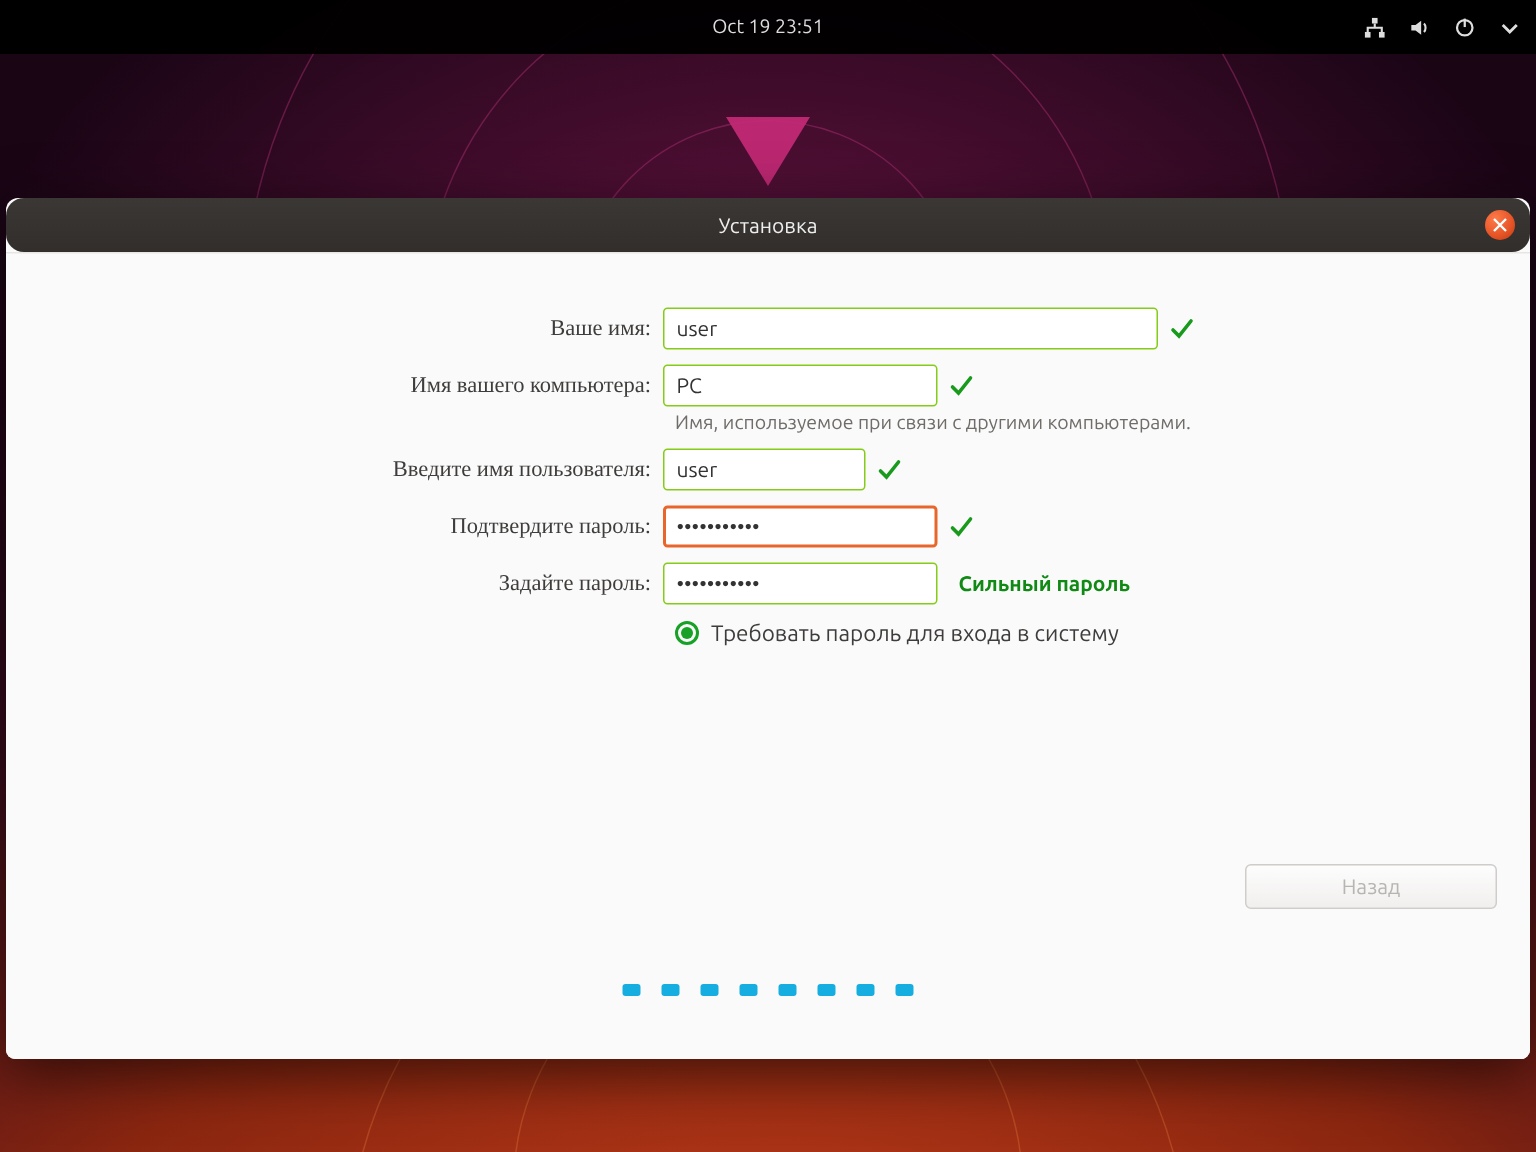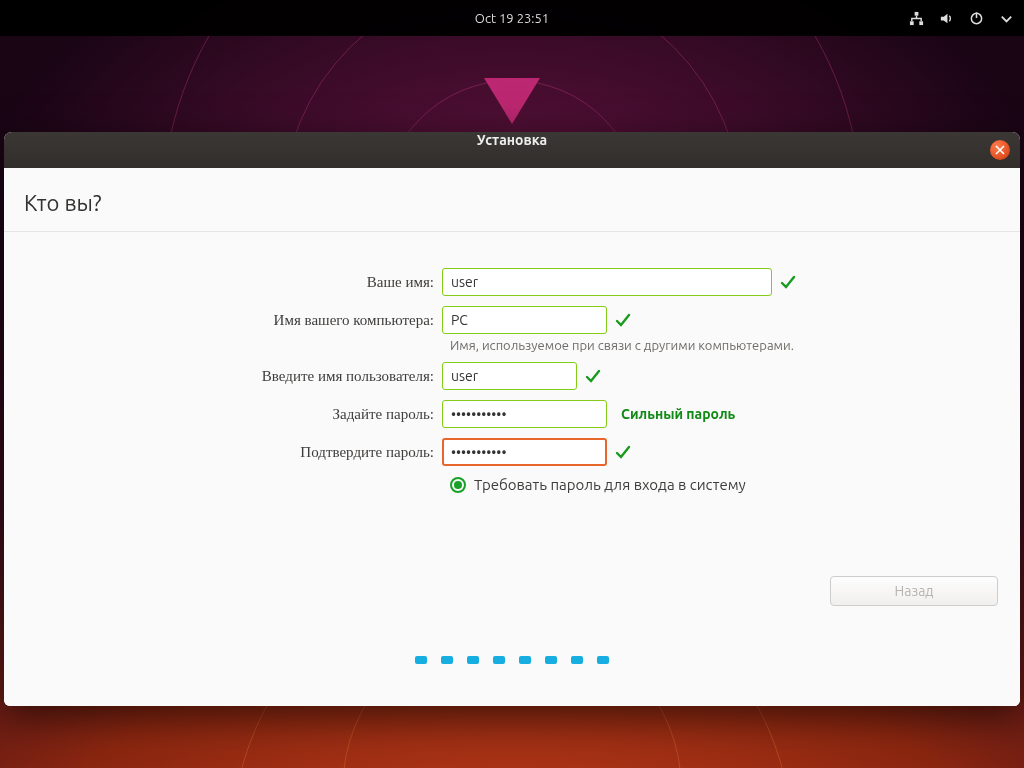--- a/index.html
+++ b/index.html
@@ -41,22 +41,22 @@
 .topbar .sys span { width: 16px; height: 16px; display: inline-flex; align-items: center; justify-content: center; color: #ddd; }
 .svg-ico { width: 15px; height: 15px; fill: #ddd; }
 
 .window {
   position: absolute; left: 4px; right: 4px; top: 132px; bottom: 62px;
   background: #fafafa; border-radius: 8px 8px 6px 6px; overflow: hidden;
   box-shadow: 0 10px 40px rgba(0,0,0,0.6);
 }
 .titlebar {
   height: 36px; background: linear-gradient(#3a3735,#312e2c);
-  display: flex; justify-content: center; position: relative;
-  color: #eee; font-weight: 700; font-size: 14px;
+  display: flex; align-items: center; justify-content: center; position: relative;
+  color: #eee; font-weight: 400; font-size: 14px; border-radius: 12px;
 }
 .close-btn {
   position: absolute; right: 10px; top: 8px; width: 20px; height: 20px;
   border-radius: 50%; background: radial-gradient(circle at 35% 30%, #ff7b4a, #e55325 60%, #b93a12);
   display: flex; align-items: center; justify-content: center; cursor: pointer;
 }
 .close-btn svg { width: 10px; height: 10px; }
 
 .content { position: absolute; top: 36px; left: 0; right: 0; bottom: 0; background: #fafafa; }
 .page-title { font-size: 22px; color: #343230; padding: 22px 20px 16px; font-weight: 400; }
@@ -65,21 +65,21 @@
 .form { padding-top: 36px; }
 .row { display: flex; align-items: center; margin-bottom: 10px; }
 .lbl { width: 438px; text-align: right; padding-right: 8px; color: #3f3d3b; font-size: 15px; font-family: Liberation Serif, serif; }
 .ctl { display: flex; align-items: center; gap: 8px; }
 input[type=text], input[type=password] {
   height: 28px; border: 1px solid #84cc16; border-radius: 3px; padding: 0 8px;
   font-size: 14px; color: #333; background: #fff; outline: none;
 }
 input.focused { border: 2px solid #e8662c; padding: 0 7px; }
 .in-lg { width: 330px; }
-.in-sm { width: 165px; }
+.in-sm { width: 183px; }
 .in-md { width: 135px; }
 .check { color: #189a1c; display: inline-flex; }
 .check svg { width: 16px; height: 16px; }
 .helper { font-size: 13px; color: #6f6c69; margin: -6px 0 10px 446px; }
 .strength { color: #108a14; font-weight: 700; font-size: 14px; margin-left: 6px; }
 
 .radio-wrap { margin-left: 446px; margin-top: 2px; }
 .radio-row { display: flex; align-items: center; gap: 8px; font-size: 15px; color: #3f3d3b; margin-bottom: 6px; cursor: pointer; }
 .radio {
   width: 16px; height: 16px; border: 2px solid #9a9794; border-radius: 50%; display: inline-block; position: relative;
@@ -147,21 +147,20 @@
   <div class="titlebar">
     <span>Установка</span>
     <div class="close-btn">
       <svg viewBox="0 0 10 10">
           <path d="M1 1l8 8M9 1l-8 8" stroke="#fff" stroke-width="1.6"></path>
         </svg>
     </div>
   </div>
 
   <div class="content">
-    <div class="page-title">Кто вы?</div>
     <div class="hr"></div>
 
     <div class="form">
 
       <div class="row">
         <div class="lbl">Ваше имя:</div>
         <div class="ctl">
           <input class="in-lg" type="text" value="user" style="">
           <span class="check">
             <svg viewBox="0 0 16 16">
@@ -181,45 +180,45 @@
               </svg>
           </span>
         </div>
       </div>
       <div class="helper">Имя, используемое при связи с другими компьютерами.</div>
 
       <div class="row">
         <div class="lbl">Введите имя пользователя:</div>
         <div class="ctl">
           <input class="in-md" type="text" value="user" style="">
+          <span class="check">
+            <svg viewBox="0 0 16 16">
+                <path d="M2 9l4 4 8-10" fill="none" stroke="#189a1c" stroke-width="2.4" stroke-linecap="round"></path>
+              </svg>
+          </span>
+        </div>
+      </div>
+
+      <div class="row">
+        <div class="lbl">Подтвердите пароль:</div>
+        <div class="ctl">
+          <input class="in-sm focused" type="password" value="•••••••••••" style="">
           <span class="check">
             <svg viewBox="0 0 16 16">
                 <path d="M2 9l4 4 8-10" fill="none" stroke="#189a1c" stroke-width="2.4" stroke-linecap="round"></path>
               </svg>
           </span>
         </div>
       </div>
 
       <div class="row">
         <div class="lbl">Задайте пароль:</div>
         <div class="ctl">
           <input class="in-sm" type="password" value="•••••••••••" style="">
           <span class="strength">Сильный пароль</span>
-        </div>
-      </div>
-
-      <div class="row">
-        <div class="lbl">Подтвердите пароль:</div>
-        <div class="ctl">
-          <input class="in-sm focused" type="password" value="•••••••••••" style="">
-          <span class="check">
-            <svg viewBox="0 0 16 16">
-                <path d="M2 9l4 4 8-10" fill="none" stroke="#189a1c" stroke-width="2.4" stroke-linecap="round"></path>
-              </svg>
-          </span>
         </div>
       </div>
 
       <div class="radio-wrap">
         <div class="radio-row">
           <span class="radio sel"></span>
           <span>Требовать пароль для входа в систему</span>
         </div>
       </div>
 

